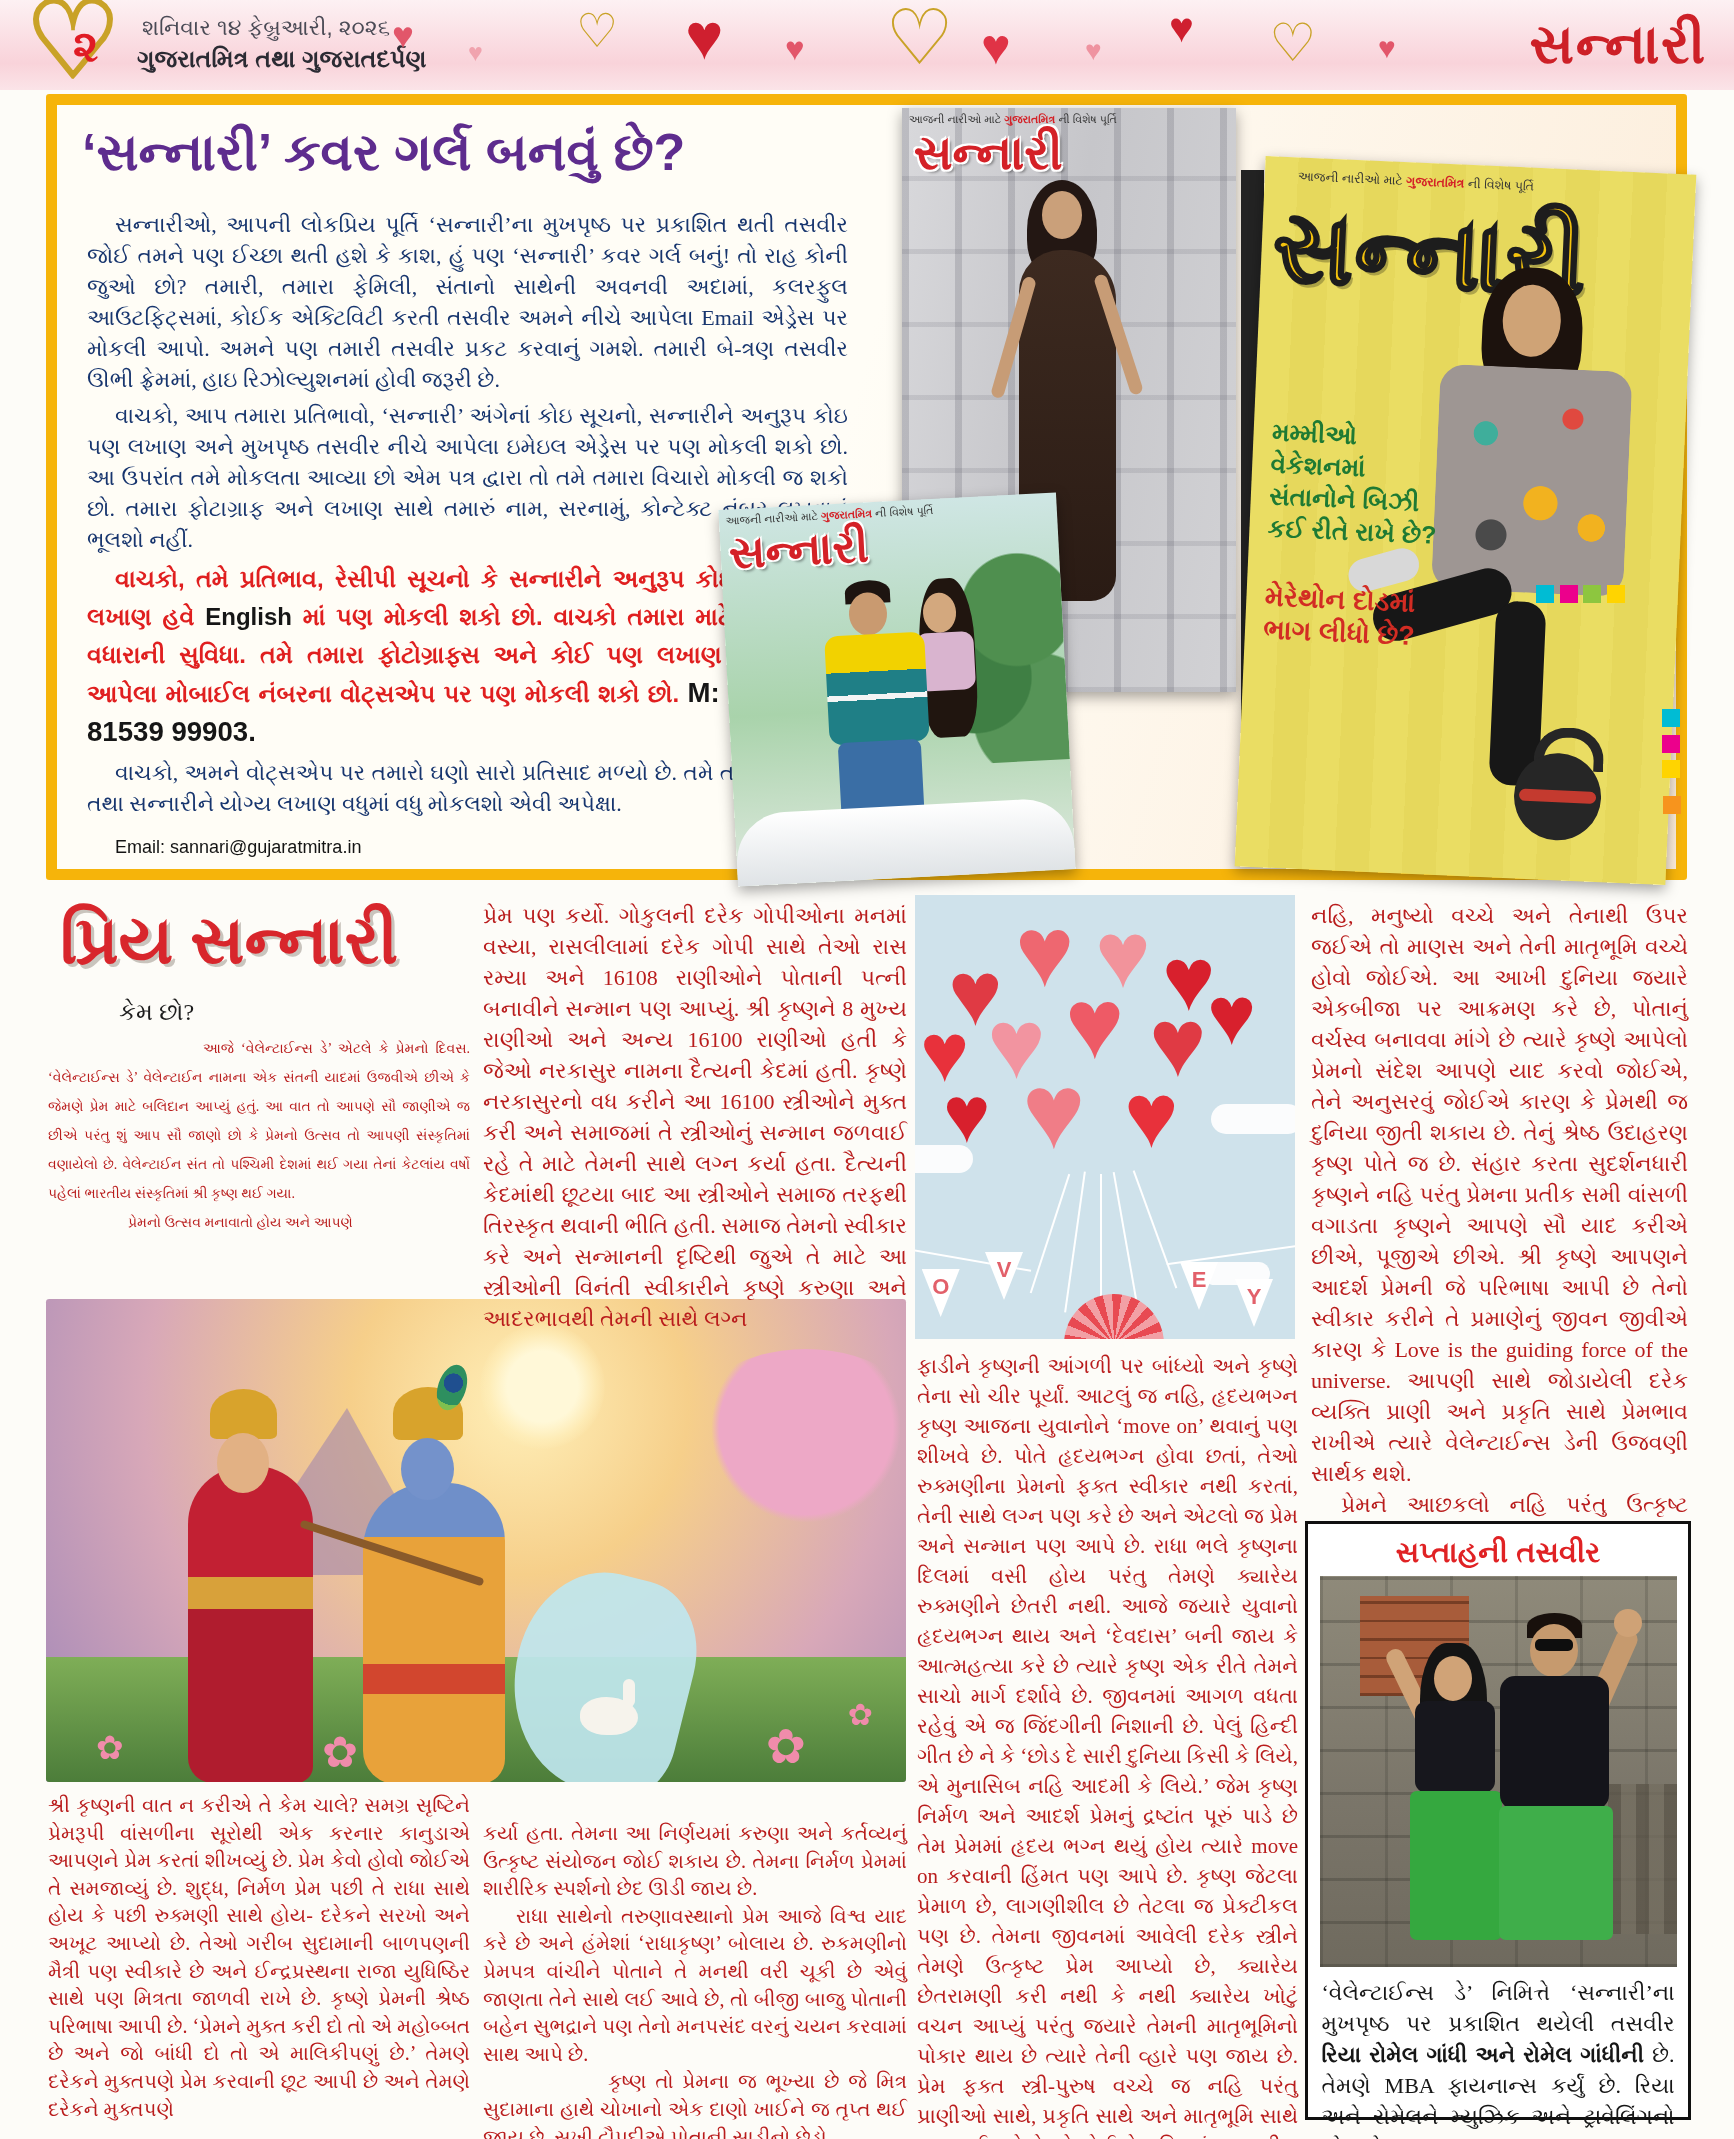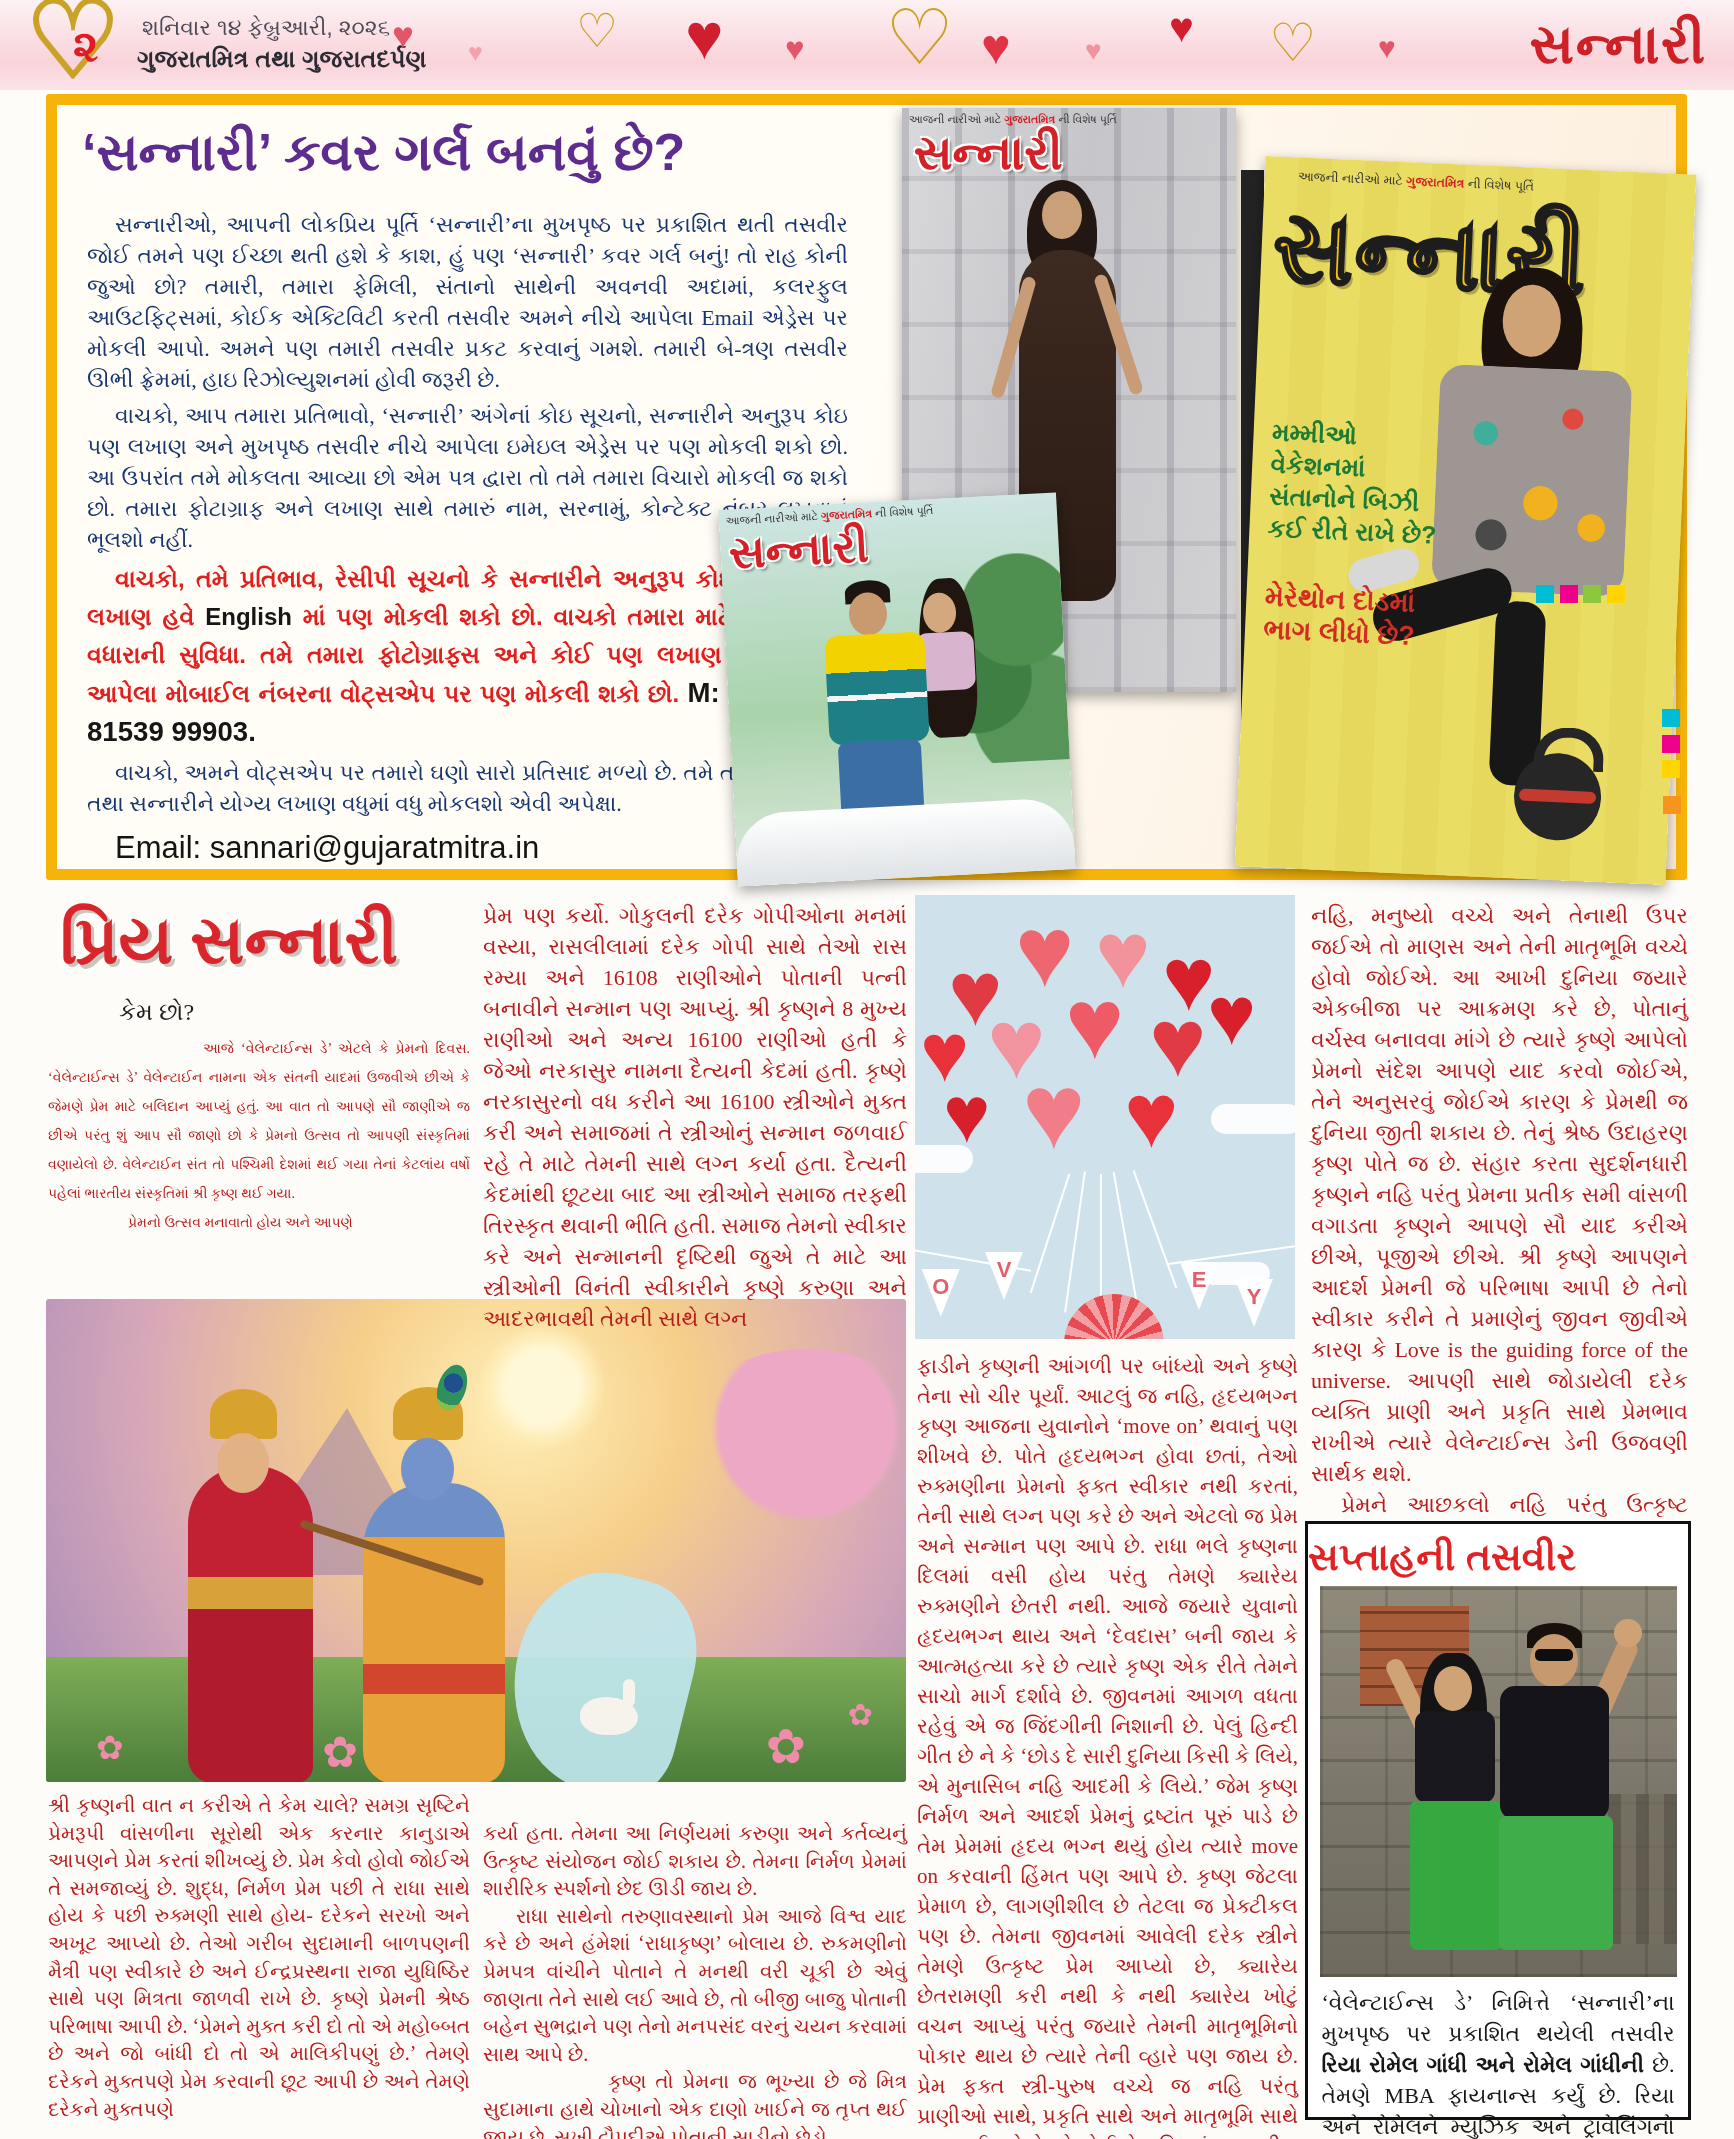--- a/index.html
+++ b/index.html
@@ -25,21 +25,21 @@
   #cb-headline{left:25px;top:16.7px;font-size:52px;font-weight:bold;color:#5e2c8e;
                font-family:"Liberation Sans",sans-serif;}
   #cb-body{left:30px;top:104px;width:761px;color:#17356e;font-size:22px;line-height:31px;text-align:justify;}
   #cb-body p{margin:0 0 5px 0;text-indent:28px;}
   #cb-mixed{width:698px;font-family:"Liberation Sans",sans-serif;font-size:24px;line-height:38px;
             text-align:justify;text-indent:0;}
   .redtxt{color:#e01f1f;font-weight:bold;}
   .blktxt{color:#161616;font-weight:bold;}
   #cb-phone{font-size:27.6px;}
   #cb-para3{width:756px;}
-  #cb-email{margin-top:13.4px;font-size:31px;color:#141414;font-family:"Liberation Sans",sans-serif;text-indent:28px;}
+  #cb-email{margin-top:13.4px;font-size:18px;color:#141414;font-family:"Liberation Sans",sans-serif;text-indent:28px;}
 
   
   .cover{position:absolute;box-shadow:0 5px 13.4px rgba(0,0,0,.35);overflow:hidden;}
   .cv-tagline{position:absolute;left:6.7px;top:5px;font-size:11px;color:#333;white-space:nowrap;
               font-family:"Liberation Sans",sans-serif;}
   .cv-tagline .brand{color:#d42127;font-weight:bold;}
   .cv-logo{position:absolute;font-family:"Liberation Sans",sans-serif;font-weight:bold;color:#d42127;
            text-shadow:-1.7px -1.7px 0 #fff,1.7px -1.7px 0 #fff,-1.7px 1.7px 0 #fff,1.7px 1.7px 0 #fff,3.3px 3.3px 2.5px rgba(0,0,0,.35);}
 
   
@@ -164,21 +164,21 @@
   .flag span{display:inline-block;margin-top:5px;font-size:22px;font-weight:bold;color:#e2606a;
              font-family:"Liberation Sans",sans-serif;}
   .bunt-line{position:absolute;height:1.7px;background:#ffffff;}
   .rosette{position:absolute;left:149px;bottom:-5px;width:100px;height:50px;border-radius:50px 50px 0 0;
      background:#e84a52;
      background:repeating-conic-gradient(from 270deg at 50% 100%,#e84a52 0 11deg,#f2a0a5 11deg 22deg);}
 
   
   #weekbox{left:1305px;top:1521px;width:386px;height:599px;box-sizing:border-box;border:3.3px solid #101010;
            background:#ffffff;}
-  #wp-heading{margin:11.7px 0 6.7px 0;text-align:left;font-size:38px;font-weight:bold;color:#e02224;
+  #wp-heading{margin:11.7px 0 6.7px 0;text-align:center;font-size:29px;font-weight:bold;color:#e02224;
               font-family:"Liberation Sans",sans-serif;}
   #wp-photo{position:relative;margin:0 auto;width:357px;height:391px;overflow:hidden;
      background:linear-gradient(180deg,#8f8a7a 0%,#7b766a 55%,#6f6a5e 100%);}
   #wp-photo .stones{position:absolute;inset:0;
      background:repeating-linear-gradient(0deg,rgba(40,40,34,.25) 0 3.3px,transparent 3.3px 43px),
                 repeating-linear-gradient(90deg,rgba(40,40,34,.18) 0 3.3px,transparent 3.3px 65px);}
   .wp-brick{position:absolute;left:40px;top:20px;width:109px;height:100px;background:#a85c3a;
      background-image:repeating-linear-gradient(0deg,rgba(60,25,10,.45) 0 2.5px,transparent 2.5px 18.4px);}
   .wp-fence{position:absolute;right:0;bottom:33px;width:125px;height:150px;
      background:repeating-linear-gradient(90deg,#5c564a 0 13.4px,#746e60 13.4px 28px);opacity:.8;}

